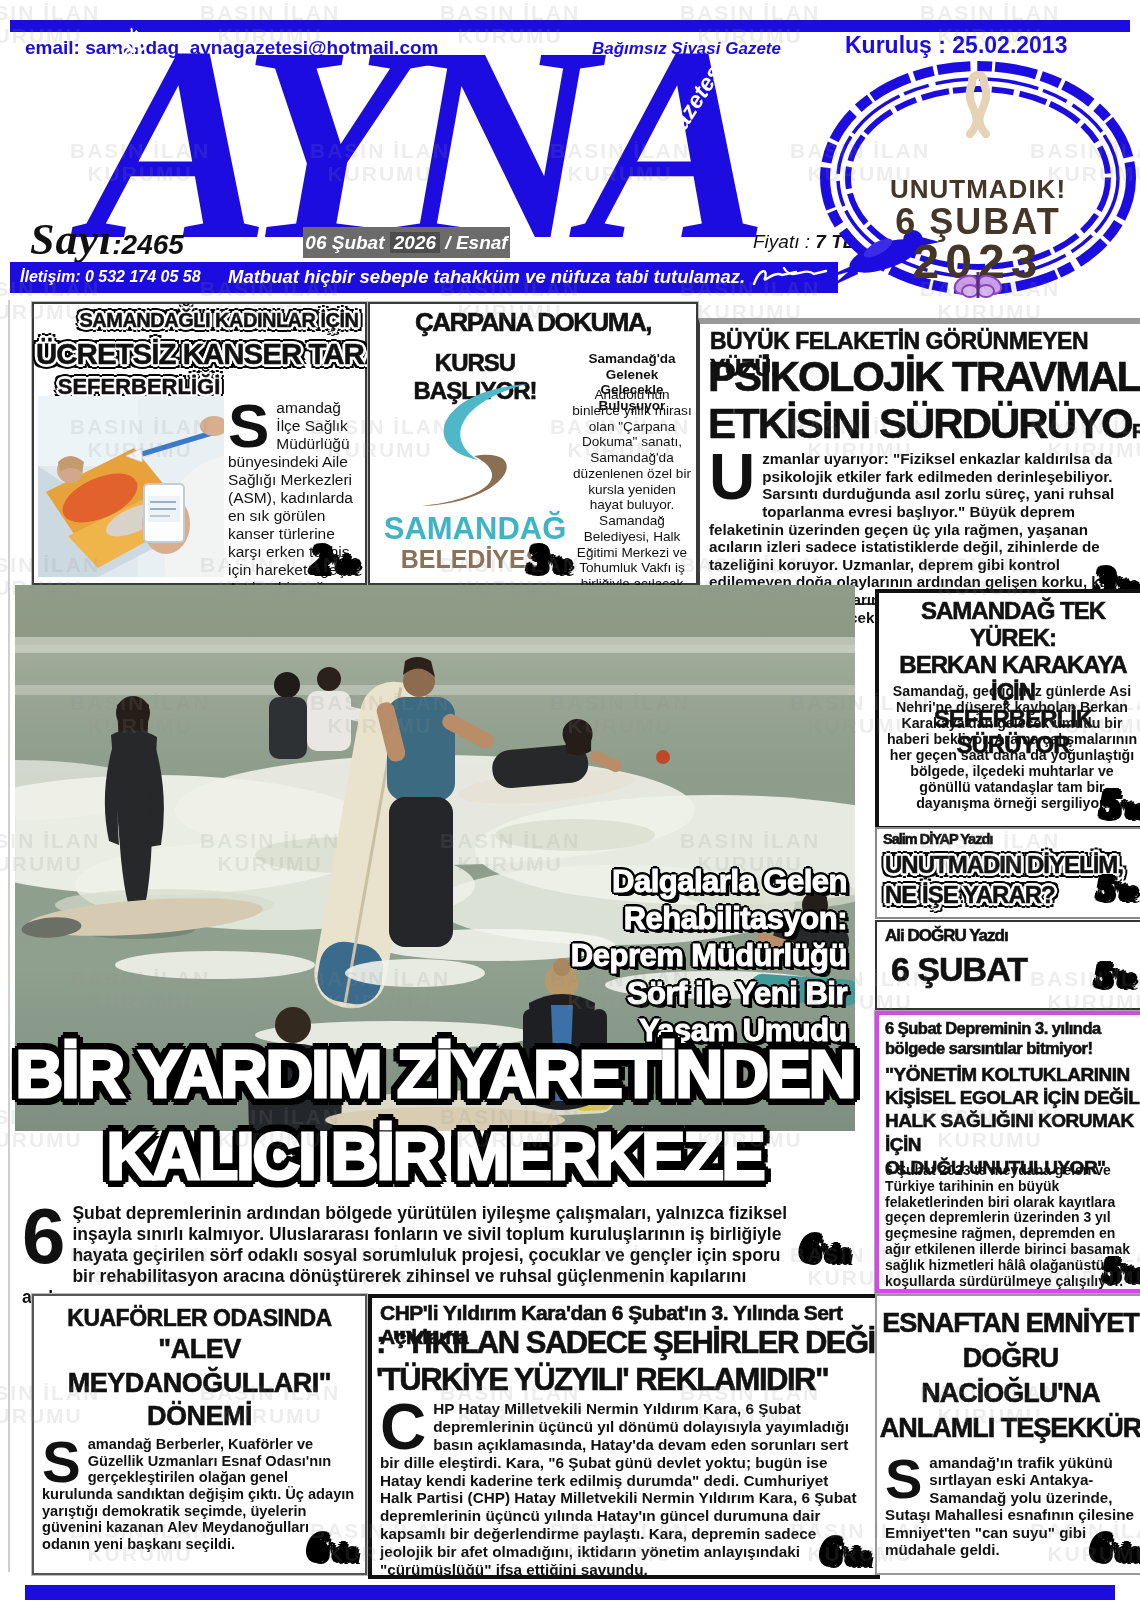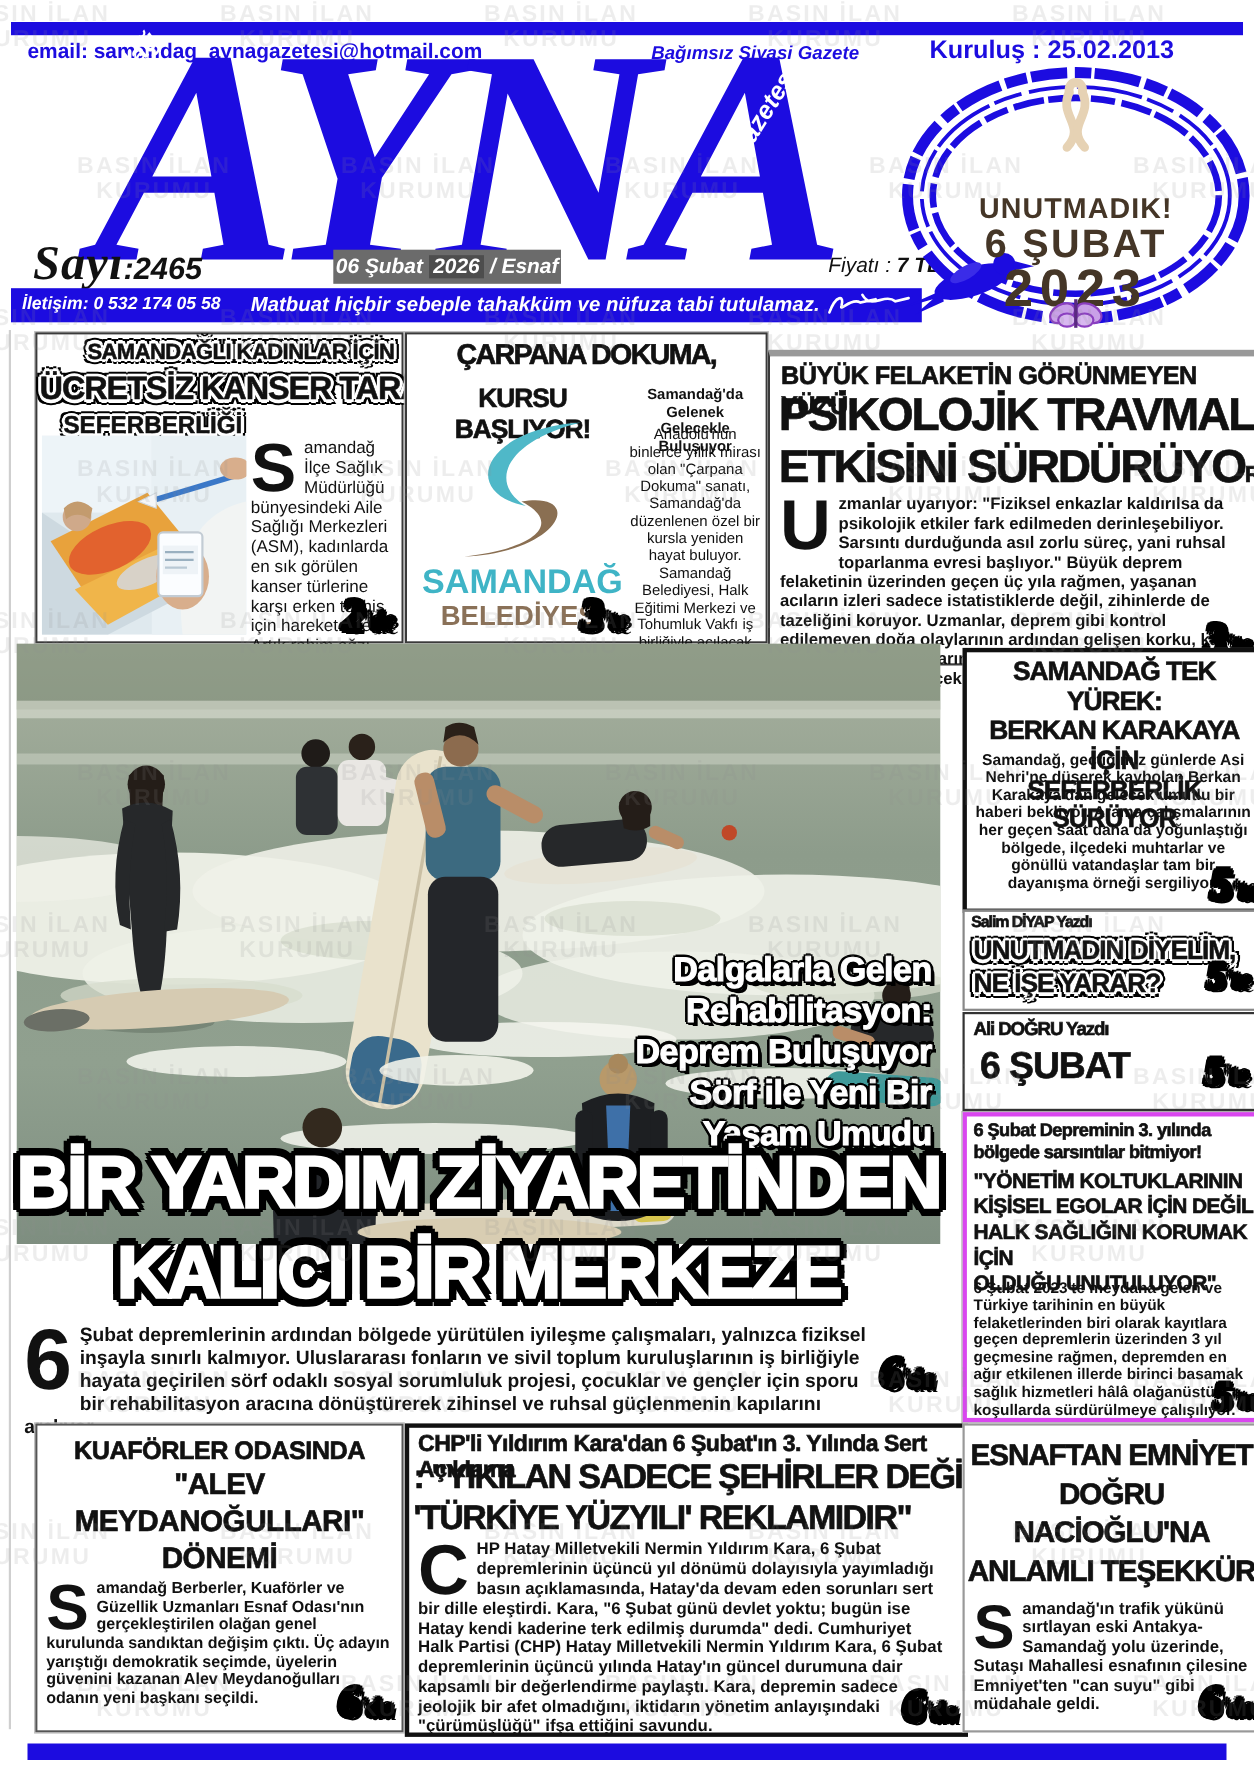--- a/index.html
+++ b/index.html
@@ -287,21 +287,21 @@
         <rect x="760" y="334" width="76" height="34" rx="16" transform="rotate(6 760 334)" fill="#26282a"></rect>
         <rect x="744" y="346" width="40" height="12" rx="6" transform="rotate(18 744 346)" fill="#b98d68"></rect>
         <rect x="736" y="388" width="110" height="26" rx="13" transform="rotate(4 736 388)" fill="#3f9a9a"></rect>
       </g>
 
       <g></g>
     </svg>
     <div class="e sbs" style="left:400px;top:278px;width:432px;text-align:right;font-size:31px;line-height:1.2;letter-spacing:-0.5px;">
       <div>Dalgalarla Gelen</div>
         <div>Rehabilitasyon:</div>
-      <div>Deprem Buluşuyor</div>
+      <div>Deprem Müdürlüğü</div>
         <div>Sörf ile Yeni Bir</div>
       <div>Yaşam Umudu</div>
     </div>
   </div>
 
   <div class="e sb ctr" style="left:15px;top:1036px;width:840px;font-size:66px;letter-spacing:-2px;z-index:6;white-space:nowrap;">BİR YARDIM ZİYARETİNDEN</div>
   <div class="e sb ctr" style="left:15px;top:1118px;width:840px;font-size:66px;letter-spacing:-2px;z-index:6;white-space:nowrap;">KALICI BİR MERKEZE</div>
 
   <div class="e bodytxt b" style="left:22px;top:1203px;width:772px;font-size:17.5px;line-height:1.2;">
     <span class="dc" style="font-size:78px;">6</span><span>Şubat depremlerinin ardından bölgede yürütülen iyileşme çalışmaları, yalnızca fiziksel inşayla sınırlı kalmıyor. Uluslararası fonların ve sivil toplum kuruluşlarının iş birliğiyle hayata geçirilen sörf odaklı sosyal sorumluluk projesi, çocuklar ve gençler için sporu bir rehabilitasyon aracına dönüştürerek zihinsel ve ruhsal güçlenmenin kapılarını aralıyor.</span>

